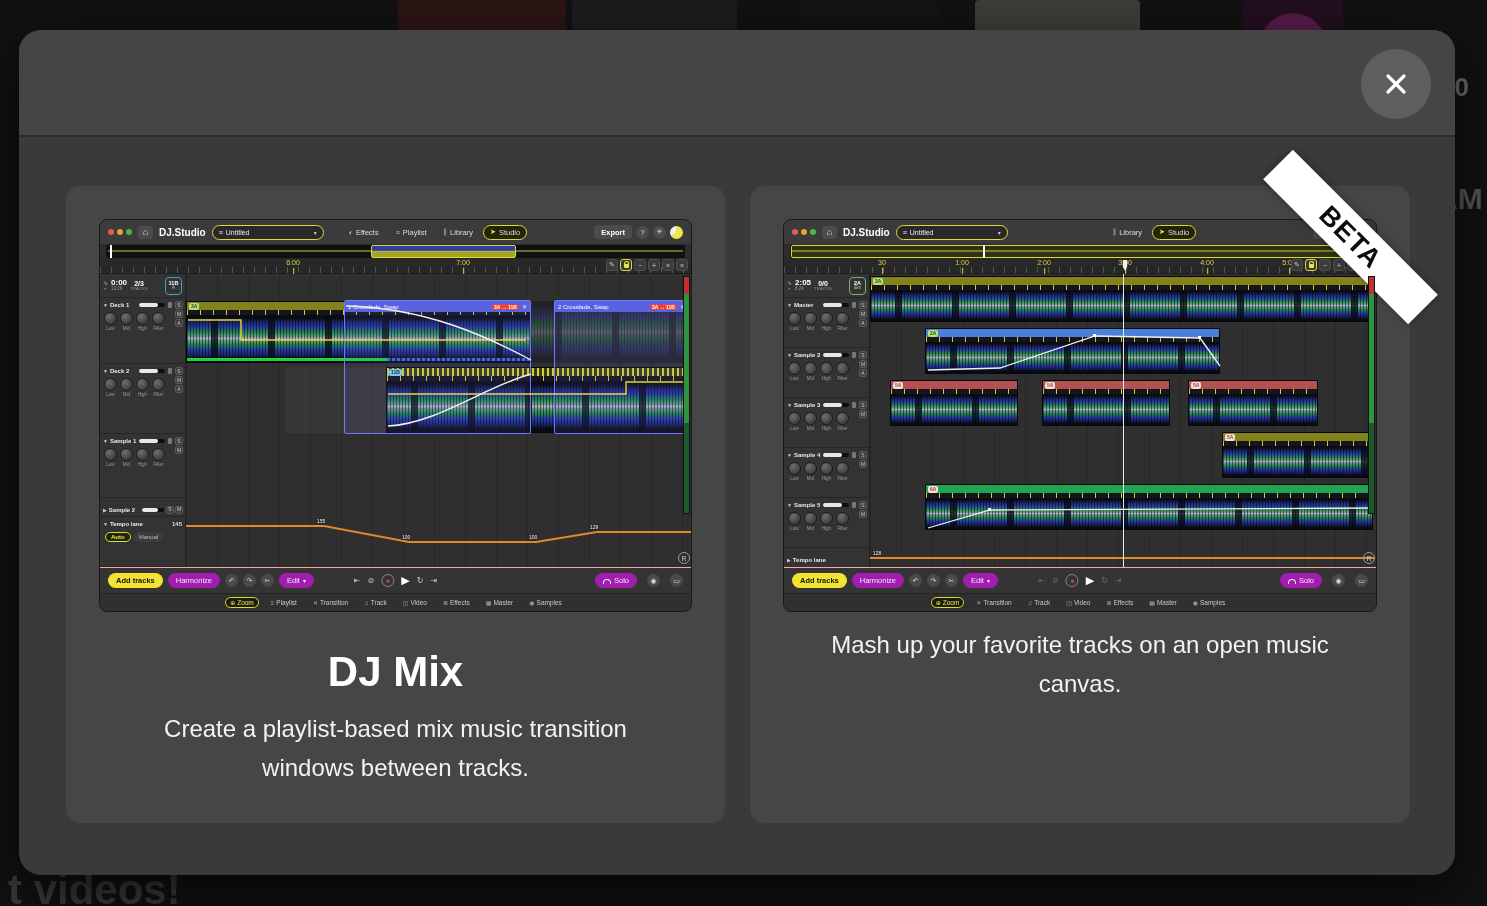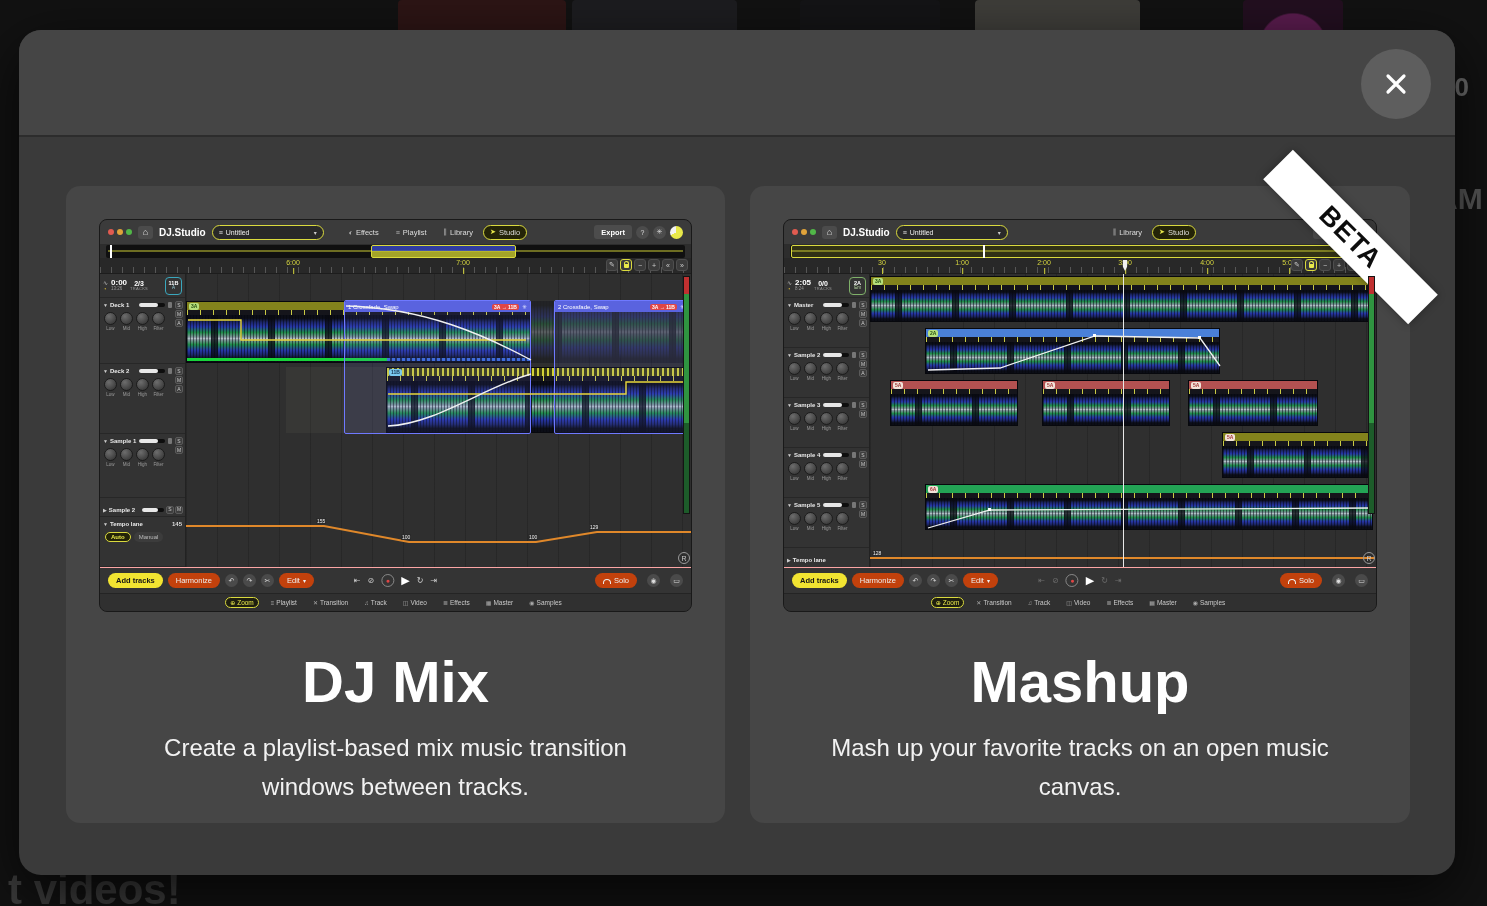--- a/index.html
+++ b/index.html
@@ -18,21 +18,21 @@
 .modal-header{position:relative;height:107px;background:#454545;border-bottom:2px solid #2c2c2c;
   display:flex;align-items:center;justify-content:center}
 .modal-title{font-size:33px;font-weight:bold;color:#fff}
 .close-btn{position:absolute;right:24px;top:19px;width:70px;height:70px;border-radius:50%;
   background:#5e5e5e;display:flex;align-items:center;justify-content:center;cursor:pointer}
 
 
 .card{position:absolute;top:156px;height:637px;background:#464646;border-radius:14px}
 .card-dj{left:47px;width:659px}
 .card-mash{left:731px;width:660px}
-.card-title{margin-top:36px;text-align:center;font-size:58px;font-weight:bold;color:#fff}
+.card-title{margin-top:36px;text-align:center;font-size:42px;font-weight:bold;color:#fff}
 .card-desc{margin:14px auto 0;text-align:center;font-size:24px;line-height:1.62;color:#f2f2f2;max-width:530px}
 .ribbon{position:absolute;left:498px;top:30px;width:205px;height:42px;background:#fff;
   transform:rotate(45deg);display:flex;align-items:center;justify-content:center;
   font-size:27px;font-weight:bold;letter-spacing:1px;color:#0d0d0d;box-shadow:0 0 8px rgba(0,0,0,.35)}
 
 
 .shot{position:relative;margin:33px 33px 0;width:593px;height:393px;background:#2d2d2d;
   border:1px solid #191919;border-radius:8px;display:flex;flex-direction:column;overflow:hidden}
 .tb{height:24px;background:#3b3b3b;display:flex;align-items:center;gap:6px;padding:0 8px;flex:none}
 .dots{display:flex;gap:3px}
@@ -150,21 +150,21 @@
 .meter{position:absolute;right:1px;top:2px;width:7px;height:238px;border:1px solid #141414;z-index:6;
   background:linear-gradient(180deg,#c03030 0 7%,#2f9440 7% 62%,#1d5c2a 62% 100%)}
 .rbtn{position:absolute;right:1px;bottom:3px;width:12px;height:12px;border:1px solid #999;border-radius:50%;
   color:#ccc;font-size:7px;display:flex;align-items:center;justify-content:center;z-index:6}
 .playhead{position:absolute;top:0;bottom:0;width:1px;background:#e8e8e8;z-index:5}
 
 .toolbar{height:26px;background:#343434;border-top:1px solid #fca5a5;display:flex;align-items:center;
   gap:5px;padding:0 8px;position:relative;flex:none}
 .pill{height:15px;border-radius:8px;display:flex;align-items:center;gap:3px;padding:0 8px;font-size:7.5px}
 .pill.add{background:#f2e431;color:#151515;font-weight:bold}
-.pill.grey{background:#c2410c;color:#eee}
+.pill.grey{background:#a21caf;color:#eee}
 .cir{width:13px;height:13px;border-radius:50%;background:#4a4a4a;color:#ddd;font-size:7px;
   display:flex;align-items:center;justify-content:center}
 .transport{position:absolute;left:50%;transform:translateX(-50%);display:flex;align-items:center;gap:7px}
 .tr{font-size:8px;color:#cfcfcf;line-height:1}
 .tr.rec{color:#e04545;font-size:7px;border:1px solid #888;border-radius:50%;width:13px;height:13px;
   display:flex;align-items:center;justify-content:center}
 .tr.play{font-size:11px;color:#fff}
 .toolbar-right{margin-left:auto;display:flex;align-items:center;gap:10px}
 .phn{width:8px;height:5px;border:1.2px solid #eee;border-bottom:none;border-radius:8px 8px 0 0;margin-top:2px}
 
@@ -882,17 +882,16 @@
               <span class="g">▦</span>
               <span>Master</span>
             </div>
           <div class="tab">
               <span class="g">◉</span>
               <span>Samples</span>
             </div>
         </div>
       </div>
       <div class="ribbon">BETA</div>
-      <div class="card-title">Mashup</div>
       <div class="card-desc" style="max-width:510px">Mash up your favorite tracks on an open music canvas.</div>
     </div>
   </div>
 </div>
 
 </body></html>

